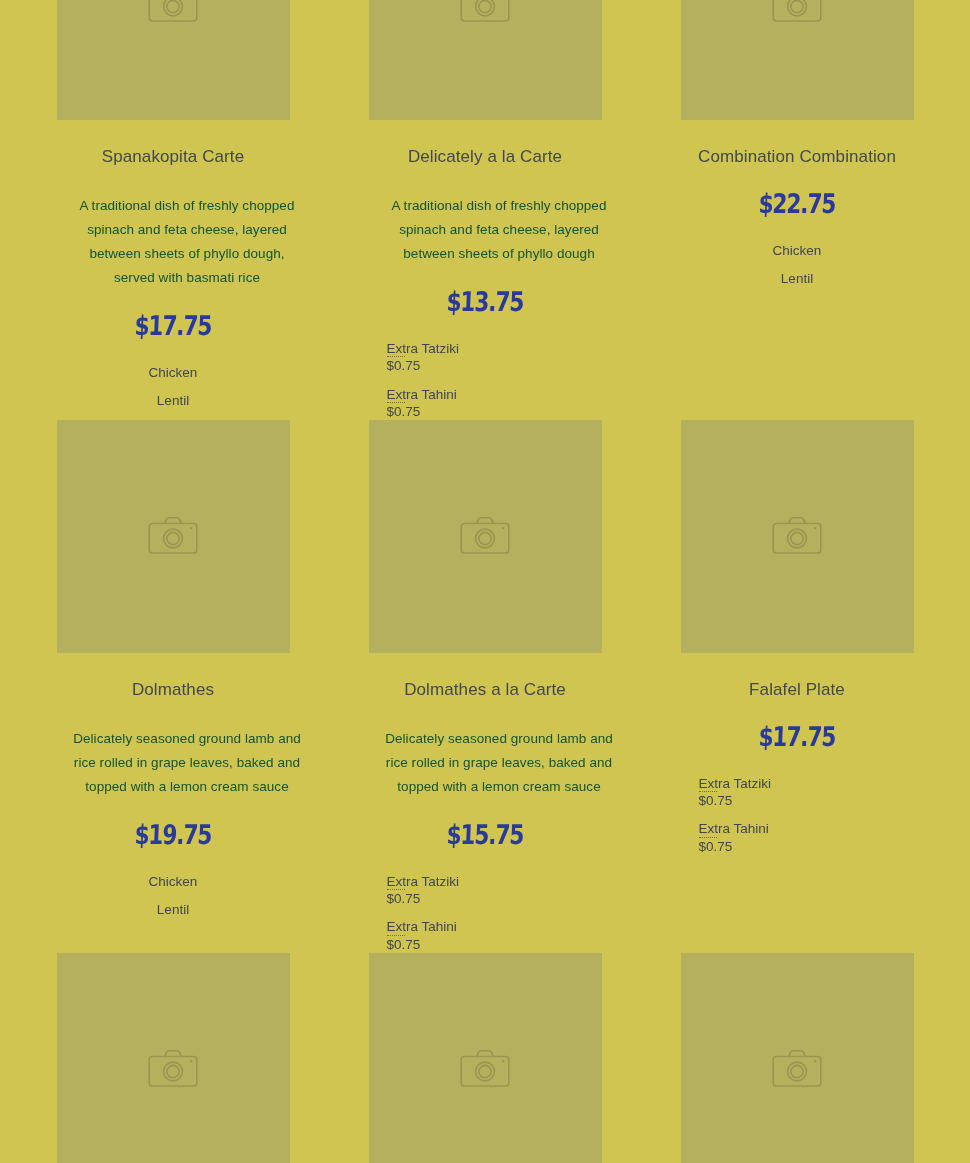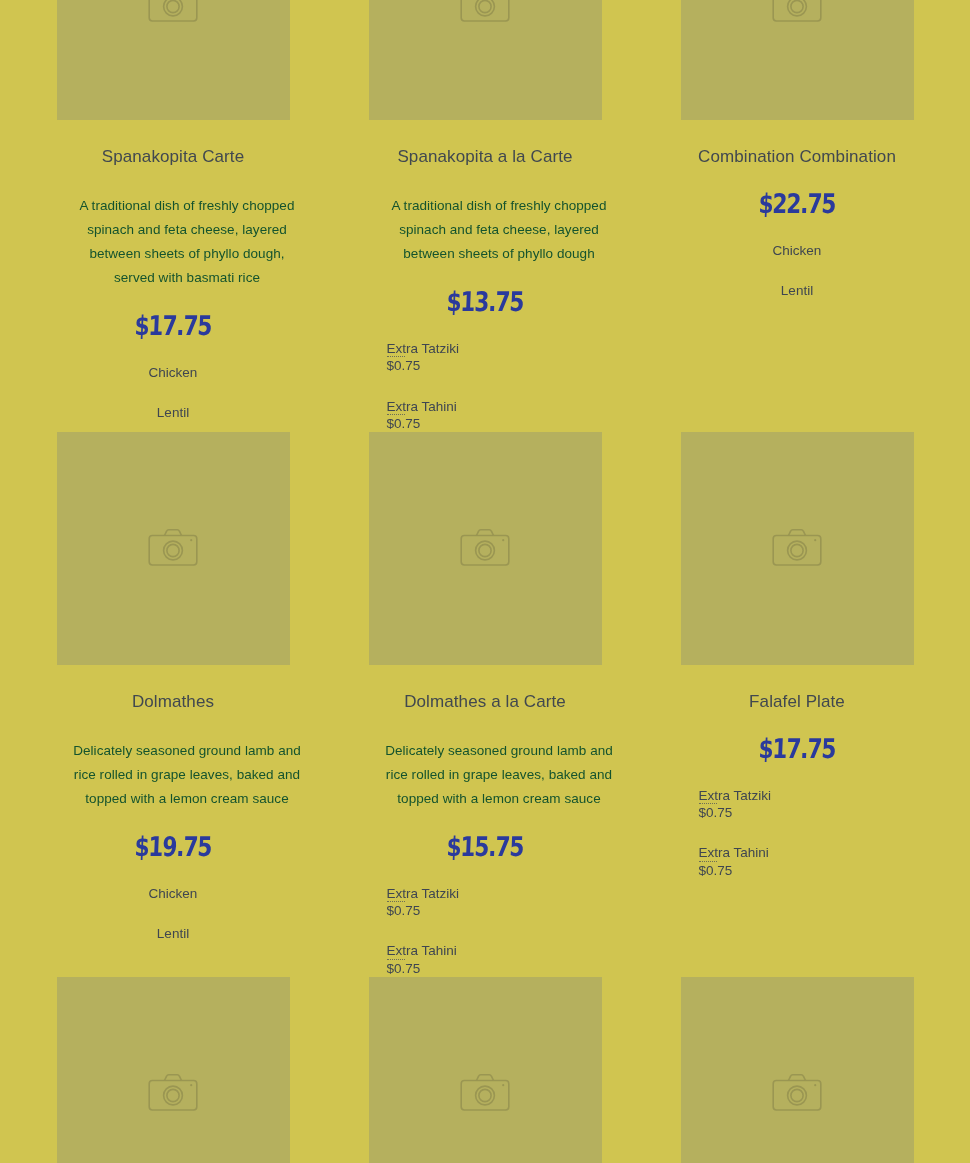--- a/index.html
+++ b/index.html
@@ -79,21 +79,21 @@
     transform-origin: center;
     line-height: 1;
   }
 
   
   .options {
     margin-top: 26px;
     width: 100%;
     display: flex;
     flex-direction: column;
-    gap: 24px;
+    gap: 12px;
     justify-content: center;
   }
 
   .option-row {
     font-size: 13.5px;
     color: #3f4650;
     line-height: 1.2;
   }
 
   
@@ -148,21 +148,21 @@
         <span class="camera-icon">
   <svg width="50" height="40" viewBox="0 0 50 40" fill="none" stroke="#9a9652" stroke-width="1.6">
     <rect x="1.2" y="7.5" width="47.6" height="29.5" rx="3.2"></rect>
     <path d="M16.5 7.5 L18.6 3.2 C19 2.3 19.7 1.8 20.7 1.8 H29.3 C30.3 1.8 31 2.3 31.4 3.2 L33.5 7.5"></path>
     <circle cx="25" cy="22.5" r="9.4"></circle>
     <circle cx="25" cy="22.5" r="6.1"></circle>
     <circle cx="43.2" cy="12.2" r="1.1" fill="#9a9652" stroke="none"></circle>
   </svg>
 </span>
       </div>
-      <div class="item-title">Spanakopita a la Carte</div>
+      <div class="item-title">Delicately a la Carte</div>
       <div class="item-desc">A traditional dish of freshly chopped spinach and feta cheese, layered between sheets of phyllo dough</div>
       <div class="item-price">$13.75</div>
       <div class="options">
         <div class="option-row priced">
           <span class="opt-name">Extra Tatziki</span>
           <span class="leader"></span>
           <span class="opt-price">$0.75</span>
         </div>
         <div class="option-row priced">
           <span class="opt-name">Extra Tahini</span>

